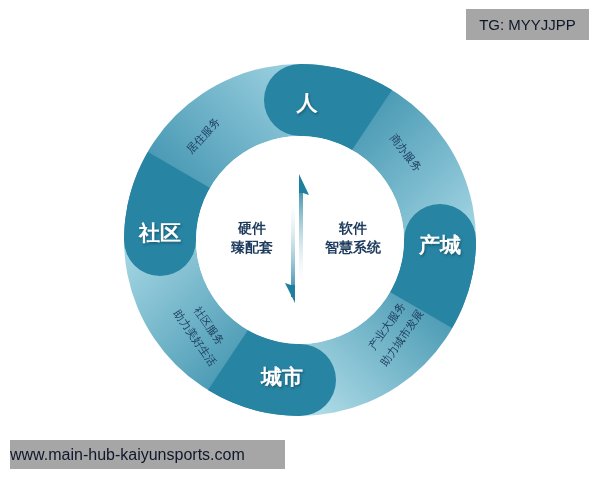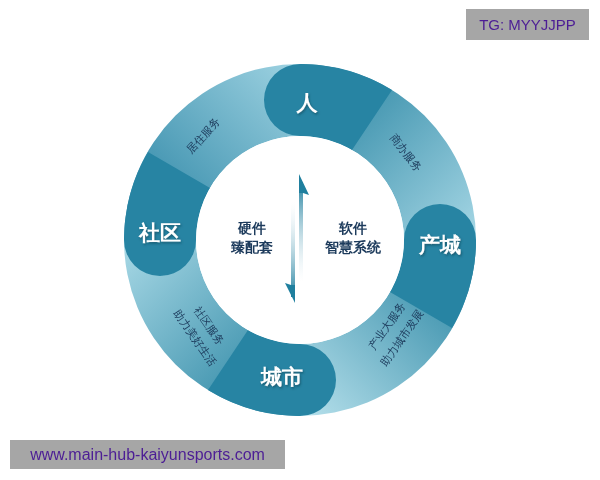--- a/index.html
+++ b/index.html
@@ -1,20 +1,20 @@
 <!DOCTYPE html>
 <html><head>
 <meta charset="utf-8">
 <style>
   html,body{margin:0;padding:0;background:#ffffff;}
   body{width:600px;height:480px;position:relative;overflow:hidden;font-family:"DejaVu Sans",sans-serif;}
   #diagram{position:absolute;left:0;top:0;width:600px;height:480px;}
-  .wm{position:absolute;background:#a6a6a6;color:#4c1d95;font-family:"Liberation Sans","DejaVu Sans",sans-serif;}
+  .wm{position:absolute;background:#a6a6a6;color:#0f172a;font-family:"Liberation Sans","DejaVu Sans",sans-serif;}
   #wm-top{left:466px;top:9px;width:123px;height:31px;line-height:31px;font-size:15px;text-align:center;}
-  #wm-bottom{left:10px;top:440px;width:275px;height:29px;line-height:29px;font-size:16px;text-align:center;}
+  #wm-bottom{left:10px;top:440px;width:275px;height:29px;line-height:29px;font-size:16px;}
 </style>
 </head>
 <body>
 
 <svg id="diagram" viewBox="0 0 600 480" xmlns="http://www.w3.org/2000/svg">
   <defs>
     <linearGradient id="gTR" x1="0" y1="0" x2="1" y2="1">
       <stop offset="0" stop-color="#1e7d9c"></stop>
       <stop offset="1" stop-color="#a6d7e5"></stop>
     </linearGradient>

